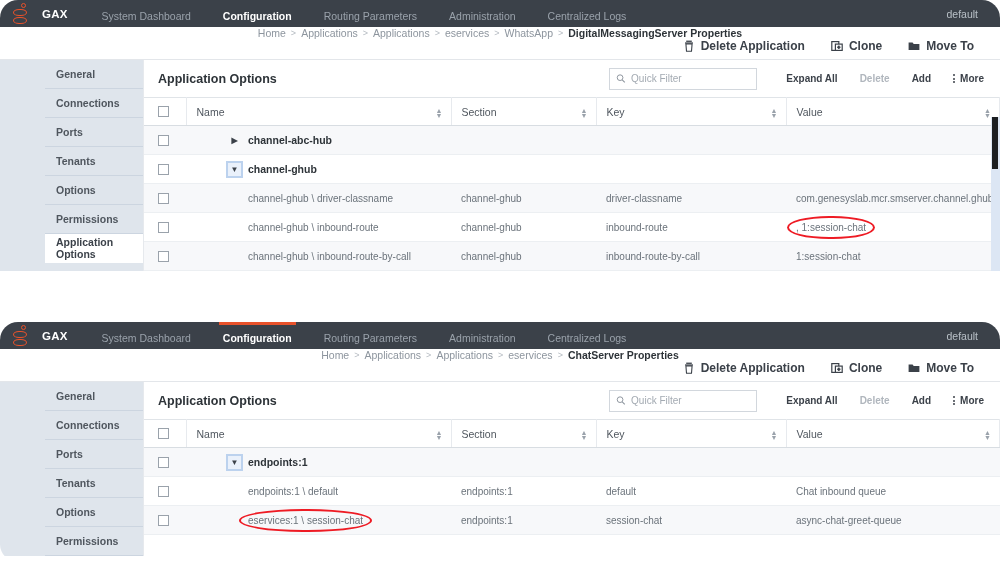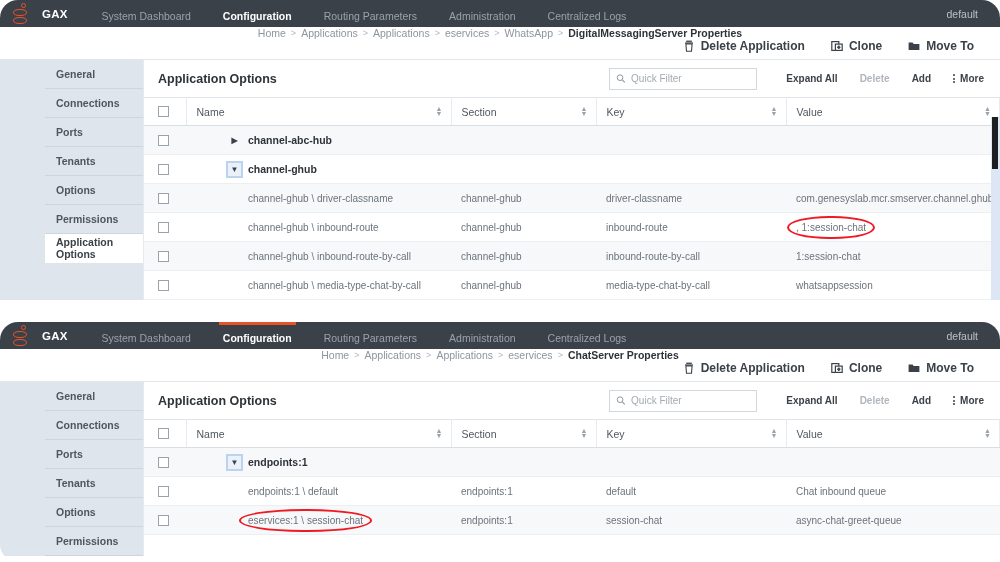--- a/index.html
+++ b/index.html
@@ -111,21 +111,21 @@
 
   
   .tbl { width: 100%; border-collapse: collapse; table-layout: fixed; }
   .tbl th {
     height: 28px; background: #ffffff;
     border-top: 1px solid #e0e4e8; border-bottom: 1px solid #d8dde2;
     border-right: 1px solid #e7eaee;
     font-size: 10.5px; font-weight: normal; color: #4f565e;
     text-align: left; padding: 0 8px 0 10px; vertical-align: middle;
   }
-  .th-inner { display: flex; align-items: flex-start; }
+  .th-inner { display: flex; align-items: flex-end; }
   .th-sort { margin-left: auto; display: flex; flex-direction: column; line-height: 5px; color: #9aa2ab; font-size: 7px; }
   .tbl td {
     height: 29px; font-size: 10px; color: #6b737b;
     padding: 0 8px 0 10px; vertical-align: middle;
     border-bottom: 1px solid #eceff2; white-space: nowrap; overflow: hidden;
   }
   tr.odd td { background: #f7f8fa; }
   tr.even td { background: #ffffff; }
   td.cb-cell, th.cb-cell { width: 42px; padding-left: 14px; }
   .cbx { width: 11px; height: 11px; border: 1px solid #9aa2ab; background: #fff; display: block; cursor: pointer; }
@@ -349,29 +349,20 @@
               </tr>
               <tr class="odd">
                 <td class="cb-cell">
                   <span class="cbx"></span>
                 </td>
                 <td class="col-name"><span class="child-name" style="display:inline-block">channel-ghub \ inbound-route-by-call</span></td>
                 <td class="col-section"><span>channel-ghub</span></td>
                 <td class="col-key"><span>inbound-route-by-call</span></td>
                 <td><span>1:session-chat</span></td>
               </tr>
-              <tr class="even">
-                <td class="cb-cell">
-                  <span class="cbx"></span>
-                </td>
-                <td class="col-name"><span class="child-name" style="display:inline-block">channel-ghub \ media-type-chat-by-call</span></td>
-                <td class="col-section"><span>channel-ghub</span></td>
-                <td class="col-key"><span>media-type-chat-by-call</span></td>
-                <td><span>whatsappsession</span></td>
-              </tr>
             </tbody>
           </table>
           <div class="vscroll">
             <div class="vthumb"></div>
           </div>
         </div>
       </div>
     </div>
     <div class="panel panel-bottom">
       <div class="navbar">

